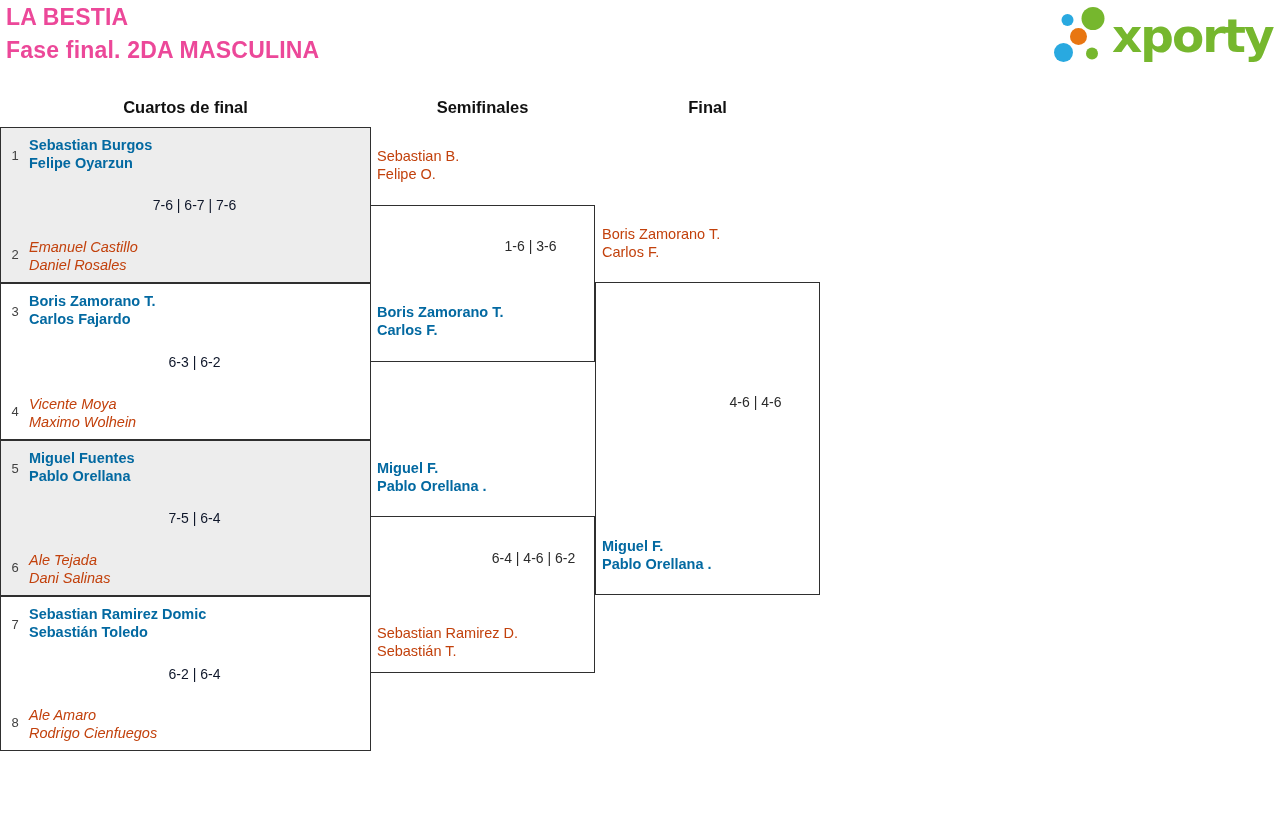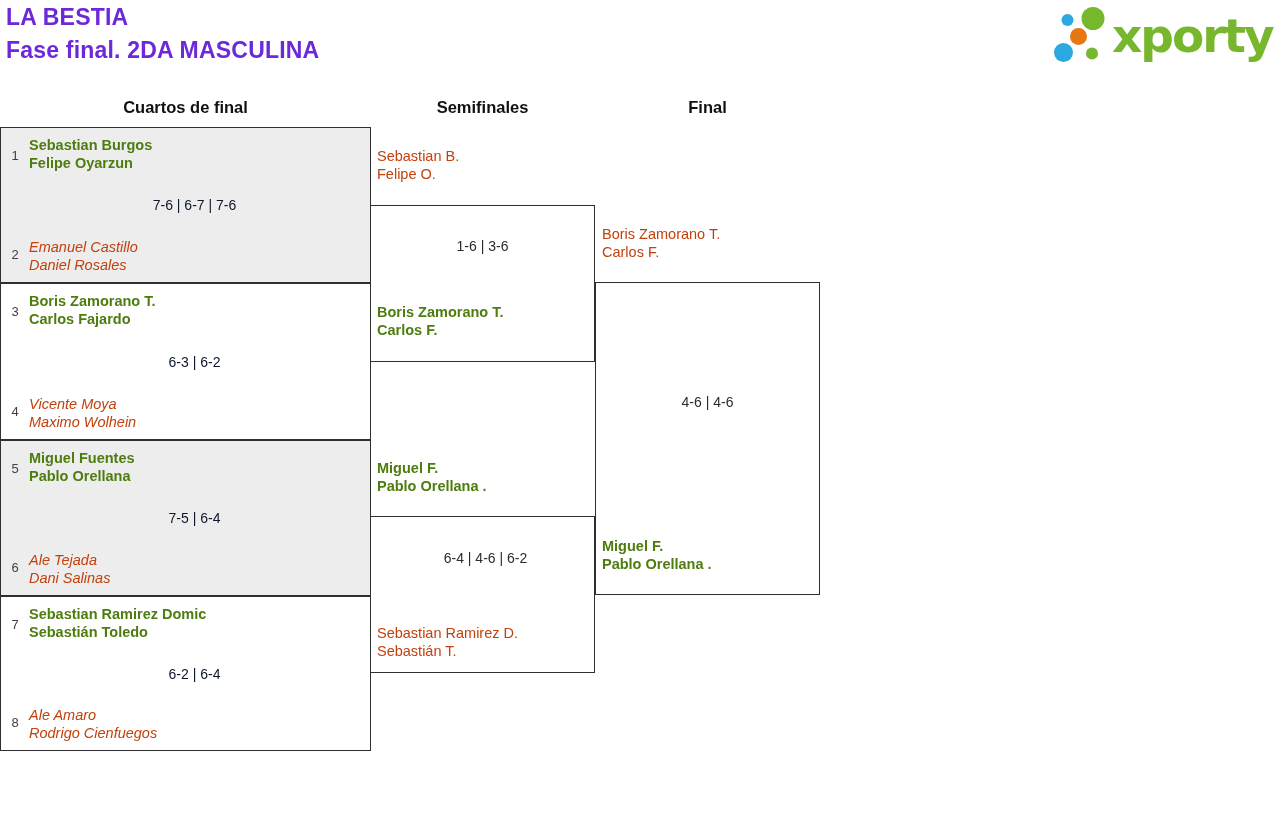--- a/index.html
+++ b/index.html
@@ -1,21 +1,21 @@
 <!DOCTYPE html>
 <html><head>
 <meta charset="utf-8">
 <style>
   html,body{margin:0;padding:0;background:#fff;}
   body{font-family:"Liberation Sans",sans-serif;-webkit-font-smoothing:antialiased;}
   #canvas{position:relative;width:1280px;height:817px;background:#fff;overflow:hidden;}
 
   
   #title-block{position:absolute;left:6px;top:1px;}
-  .title-line{font-size:23px;font-weight:700;color:#6d28d9;line-height:33px;letter-spacing:.2px;white-space:nowrap;}
+  .title-line{font-size:23px;font-weight:700;color:#ec4899;line-height:33px;letter-spacing:.2px;white-space:nowrap;}
   #logo{position:absolute;left:1046px;top:4px;height:62px;display:flex;align-items:flex-end;cursor:pointer;}
   #logo-text{font-family:"DejaVu Sans",sans-serif;font-weight:bold;font-size:47px;color:#76b72e;letter-spacing:-2px;margin-left:4px;position:relative;top:-3px;}
 
   
   .round-header{position:absolute;top:98px;text-align:center;font-size:16.5px;font-weight:700;color:#111;}
   #rh-qf{left:0;width:371px;}
   #rh-sf{left:370px;width:225px;}
   #rh-f{left:595px;width:225px;}
 
   
@@ -29,33 +29,33 @@
   #sf2{left:370px;top:516px;width:225px;height:157px;}
   #final-box{left:595px;top:282px;width:225px;height:313px;}
 
   
   .seed{position:absolute;left:3px;width:22px;text-align:center;font-size:13px;color:#414141;line-height:17px;}
   .seed-top{top:19px;}
   .seed-bottom{bottom:19px;}
   .team{position:absolute;left:28px;font-size:14.5px;line-height:18px;white-space:nowrap;}
   .team-top{top:8px;}
   .team-bottom{bottom:8px;font-style:italic;}
-  .winner{font-weight:700;color:#4d7c0f;}
+  .winner{font-weight:700;color:#0369a1;}
   .loser{font-weight:400;color:#c2410c;}
   .score{position:absolute;left:9px;width:100%;text-align:center;font-size:14px;color:#0f172a;top:50%;margin-top:-9px;line-height:18px;}
 
   
   .entrant{position:absolute;font-size:14.5px;line-height:18px;white-space:nowrap;}
   #sf1-top{left:377px;top:147px;}
   #sf1-bottom{left:377px;top:303px;}
   #sf2-top{left:377px;top:459px;}
   #sf2-bottom{left:377px;top:615px;margin-top:9px;}
   #f-top{left:602px;top:225px;}
   #f-bottom{left:602px;top:537px;}
-  .round-score{position:absolute;text-align:center;font-size:14px;color:#2b2b2b;line-height:18px;}
+  .round-score{position:absolute;text-align:center;font-size:14px;color:#2b2b2b;line-height:18px;padding-left:48px;}
   #sf1-score{left:370px;width:225px;top:237px;}
   #sf2-score{left:370px;width:231px;top:549px;}
   #f-score{left:595px;width:225px;top:393px;text-align:center;}
 </style>
 </head>
 <body>
 
 <div id="canvas">
 
   <div id="title-block">

